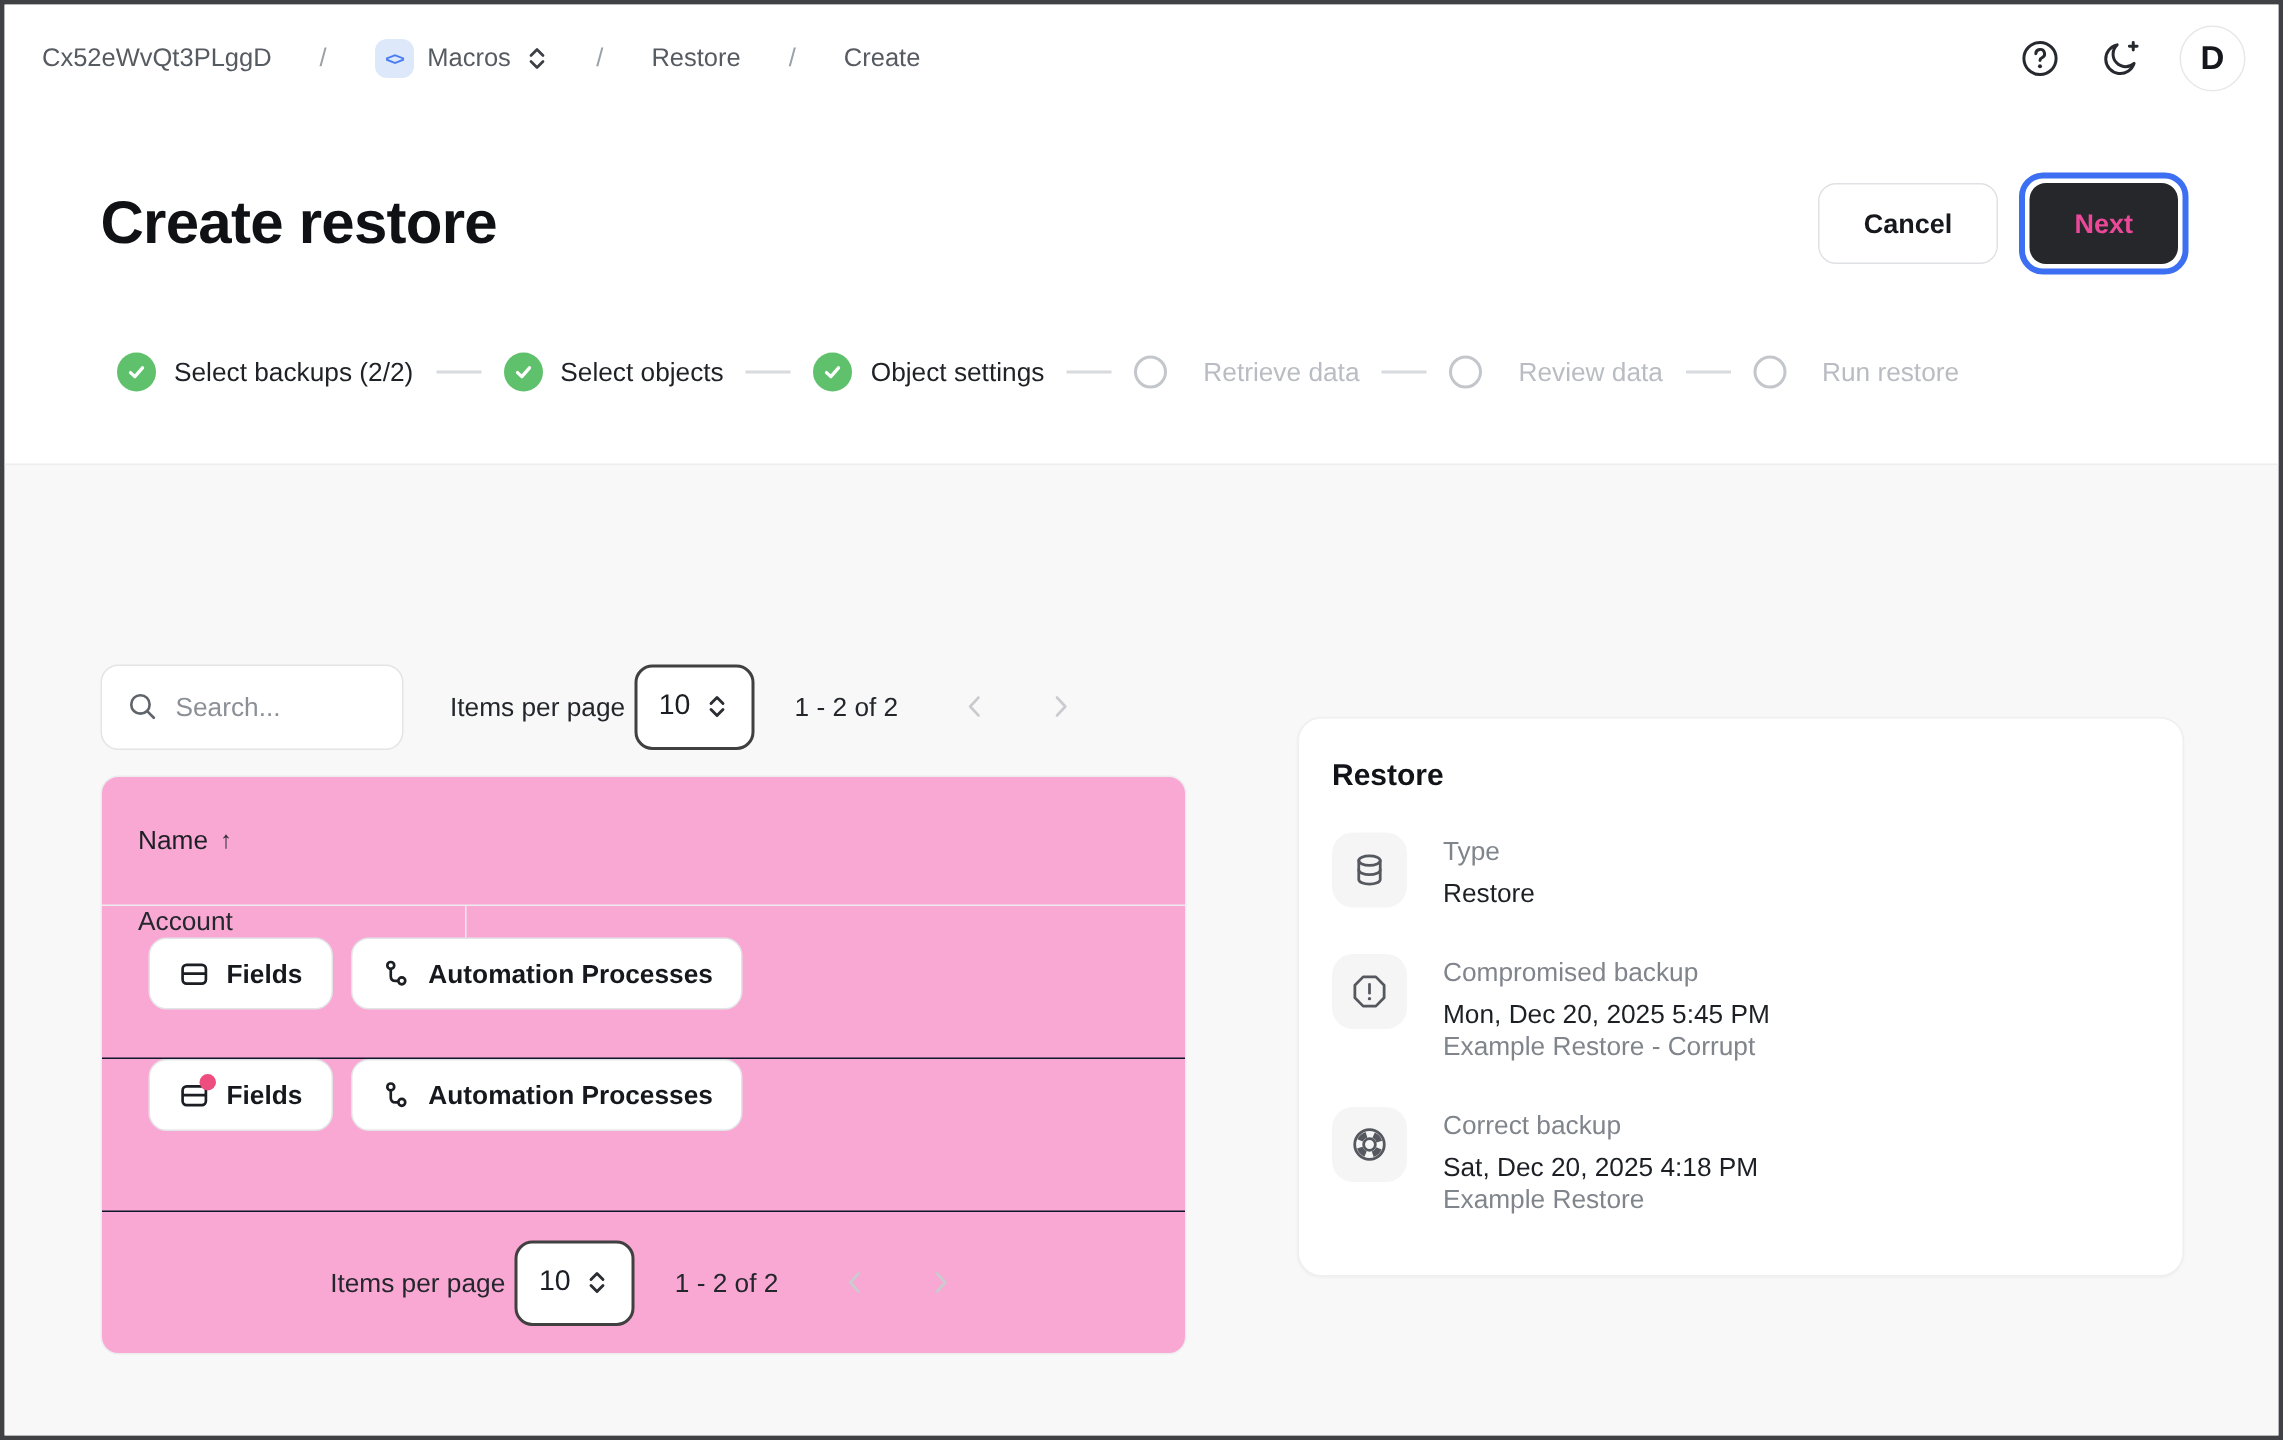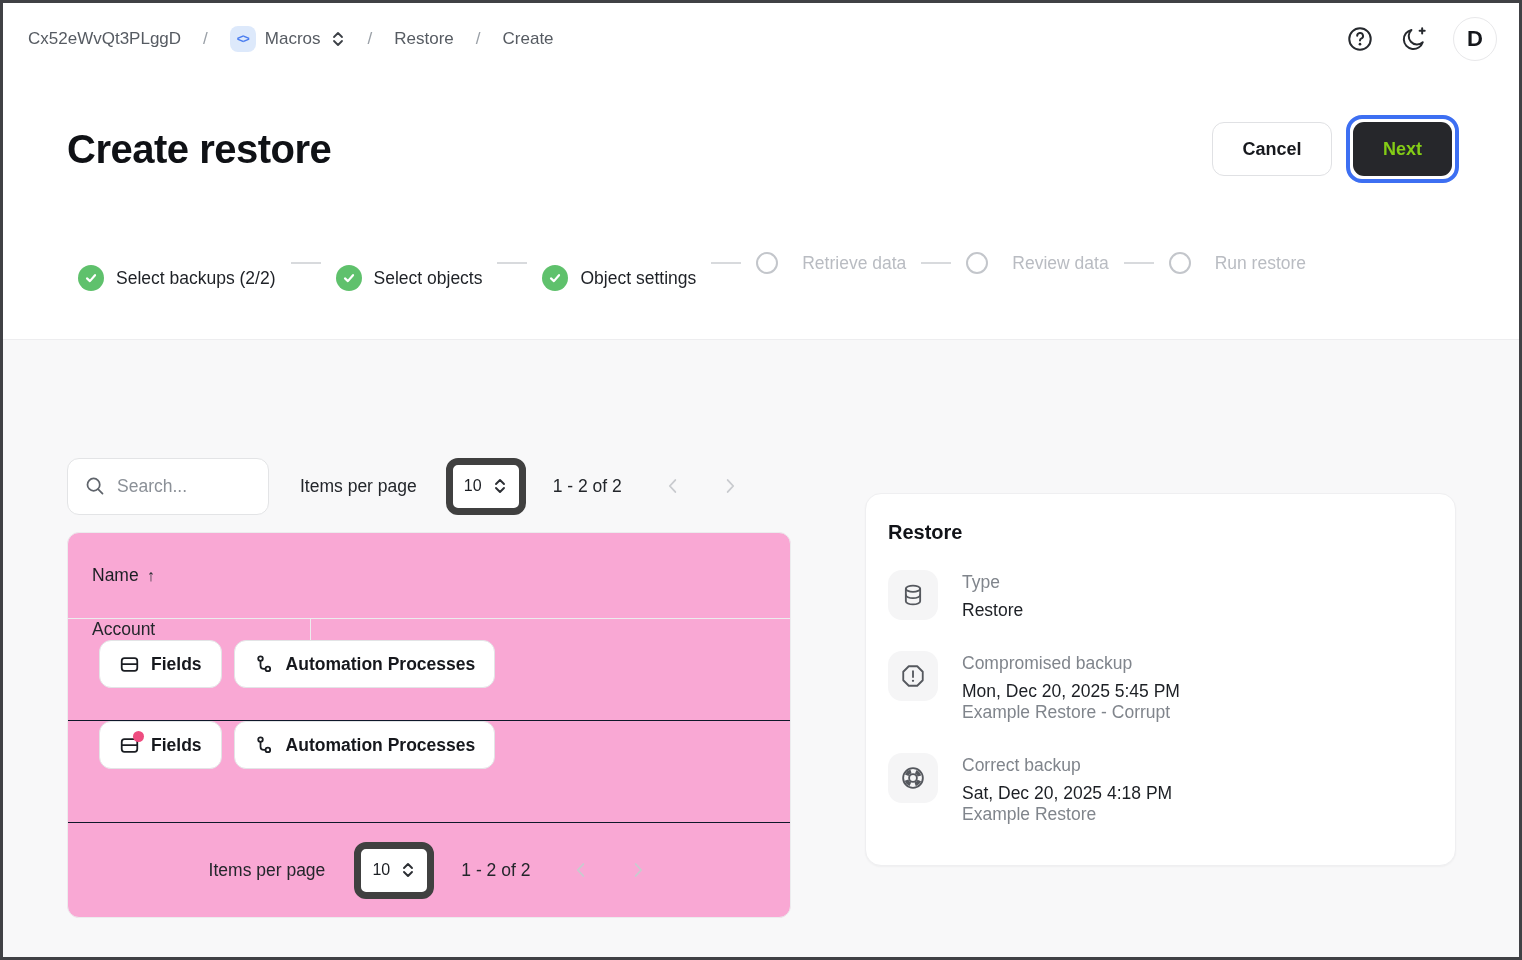--- a/index.html
+++ b/index.html
@@ -3,61 +3,61 @@
 <meta charset="utf-8">
 <style>
   * { margin:0; padding:0; box-sizing:border-box; }
   html,body { width:1522px; height:960px; }
   body { font-family:"Liberation Sans", sans-serif; color:#1d2025; background:#fff; }
   .frame { width:1522px; height:960px; border:3px solid #404145; display:flex; flex-direction:column; overflow:hidden; }
 
   
   .header { background:#fff; border-bottom:1px solid #ededef; }
   .topbar { display:flex; align-items:center; height:72px; padding:0 22px 0 25px; }
-  .crumbs { display:flex; align-items:center; gap:22px; font-size:17px; color:#565b62; }
+  .crumbs { display:flex; align-items:center; gap:32px; font-size:17px; color:#565b62; }
   .crumb-sep { color:#9aa0a7; font-size:17px; }
   .crumb-macros { display:flex; align-items:center; gap:9px; }
   .code-chip { width:26px; height:26px; border-radius:8px; background:#dde9fb; color:#4a7df0;
                display:flex; align-items:center; justify-content:center; font-weight:700; font-size:12px; letter-spacing:-1px; }
   .updown { display:flex; flex-direction:column; line-height:0; }
   .topbar-right { margin-left:auto; display:flex; align-items:center; gap:24px; }
   .icon-btn { width:30px; height:30px; display:flex; align-items:center; justify-content:center; cursor:pointer; }
   .avatar { width:44px; height:44px; border-radius:50%; border:1px solid #e8e8ea; background:#fff;
             display:flex; align-items:center; justify-content:center; font-size:22px; font-weight:700; color:#15171c; }
 
   .title-row { display:flex; align-items:center; padding:40px 60px 0 64px; }
   .page-title { font-size:40px; font-weight:700; letter-spacing:-0.5px; color:#0f1115; }
   .title-actions { margin-left:auto; display:flex; align-items:center; gap:14px; }
   .btn-cancel { min-width:120px; height:54px; border-radius:12px; border:1px solid #e0e1e4; background:#fff;
                 font-family:inherit; font-size:18px; font-weight:700; color:#16181d; padding:0 28px; cursor:pointer; }
   .next-ring { border:4px solid #3d6ff2; border-radius:16px; padding:3px; background:#fff; }
-  .btn-next { min-width:99px; height:54px; border-radius:11px; border:none; background:#26272b; color:#84cc16;
+  .btn-next { min-width:99px; height:54px; border-radius:11px; border:none; background:#26272b; color:#ec4899;
               font-family:inherit; font-size:18px; font-weight:700; padding:0 26px; cursor:pointer; }
 
   .stepper { display:flex; align-items:center; padding:52px 40px 48px 75px; }
   .step { display:flex; align-items:center; gap:12px; font-size:17.5px; }
-  .step.complete { color:#1e2126; font-weight:400;margin-top:30px; }
+  .step.complete { color:#1e2126; font-weight:400; }
   .step.upcoming { color:#b9bcc2;gap:24px; }
   .step-check { width:26px; height:26px; border-radius:50%; background:#5fc16c; display:flex; align-items:center; justify-content:center; flex:0 0 auto; }
   .step-circle { width:22px; height:22px; border-radius:50%; border:2px solid #c3c6cb; background:#fff; flex:0 0 auto; }
   .step-line { width:30px; height:2px; background:#d8dadd; margin:0 15px; flex:0 0 auto; }
 
   
   .content { background:#f8f8f9; flex:1; display:flex; align-items:center; }
   .left-col { width:724px; margin:78px 0 0 64px; }
   .right-col { flex:1; margin:62px 63px 0 74px; }
 
   .controls { display:flex; align-items:center; height:58px; }
   .search-box { width:202px; height:57px; background:#fff; border:1px solid #e3e4e6; border-radius:12px;
                 display:flex; align-items:center; padding:0 14px 0 16px; gap:11px; }
   .search-box input { border:none; outline:none; font-family:inherit; font-size:17.5px; color:#3a3e44; width:130px; background:transparent; }
   .search-box input::placeholder { color:#8b9097; }
   .ipp-label { margin-left:31px; font-size:17.5px; color:#23262b; }
-  .ipp-select { margin-left:29px; width:80px; height:57px; background:#fff; border:7px solid #404040; border-radius:12px;
-                display:flex; align-items:center; justify-content:center; gap:10px; font-size:16px; color:#1b1e23; cursor:pointer; }
+  .ipp-select { margin-left:6px; width:80px; height:57px; background:#fff; border:2px solid #404040; border-radius:12px;
+                display:flex; align-items:center; justify-content:center; gap:10px; font-size:19px; color:#1b1e23; cursor:pointer; }
   .range { margin-left:27px; font-size:17.5px; color:#23262b; }
   .pager { display:flex; align-items:center; gap:35px; margin-left:40px; }
   .pager .pg { cursor:default; display:flex; }
 
   .table-card { margin-top:17px; background:#f9a8d4; border:1px solid #ececee; border-radius:12px; overflow:hidden; }
   .t-head { height:86px; display:flex; align-items:center; padding:0 24px; border-bottom:1px solid #ececee; }
   .t-head .hd { font-size:17.5px; font-weight:500; color:#1c1f24; display:flex; align-items:center; gap:8px; }
   .sort-arrow { font-size:16px; color:#2a2d32; }
   .t-row { display:flex; border-bottom:1px solid #0f172a; height:102px;flex-direction:column; }
   .t-cell-name { width:243px; flex:0 0 auto; border-right:1px solid #ececee; display:flex; align-items:center; padding-left:24px;

